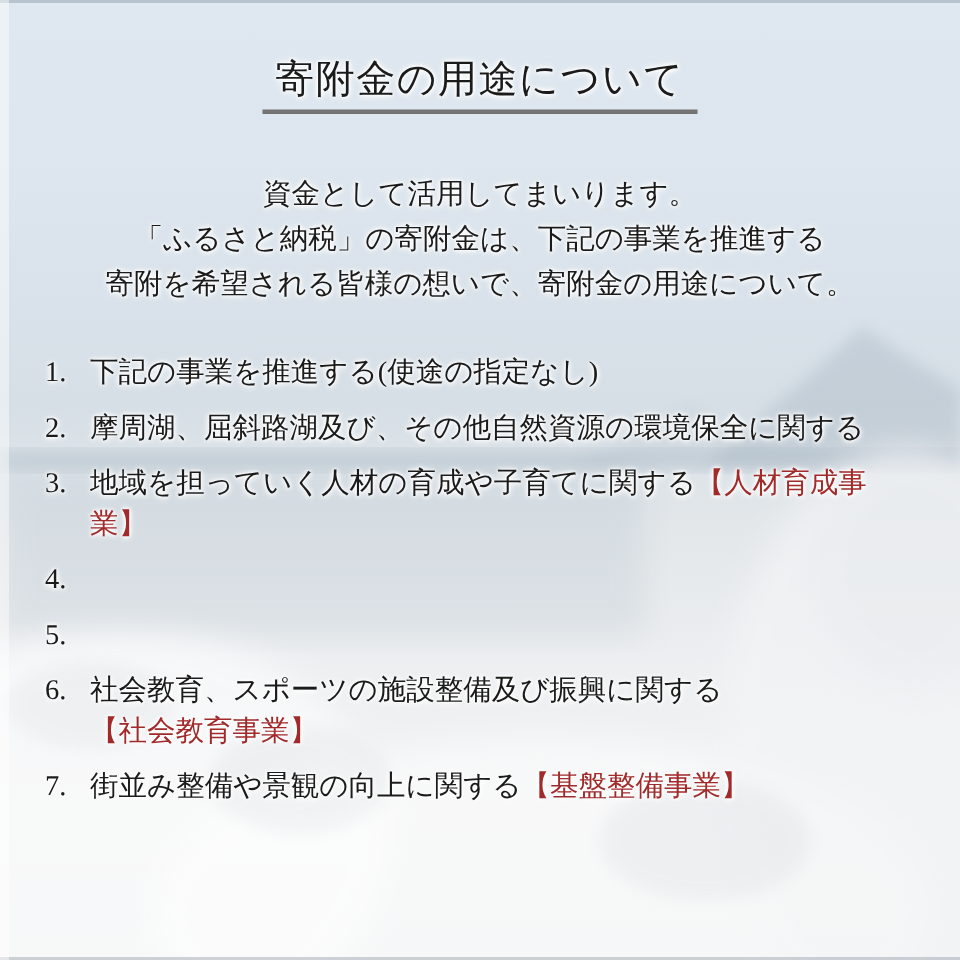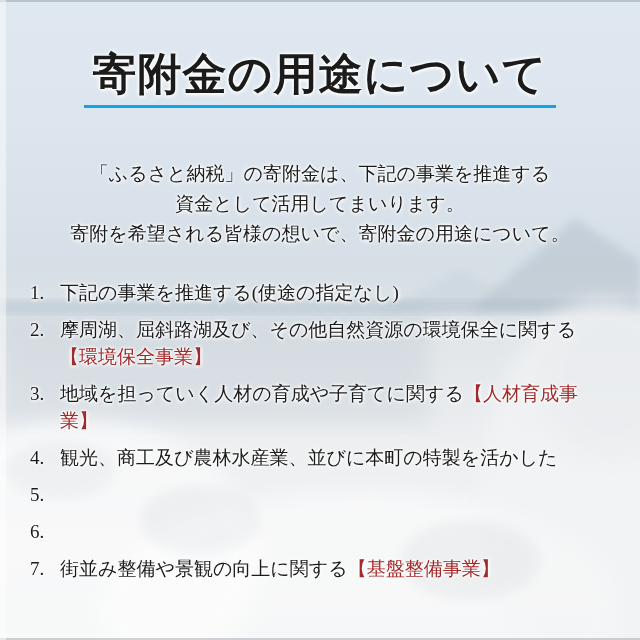--- a/index.html
+++ b/index.html
@@ -22,22 +22,22 @@
   .edge-bottom{position:absolute;bottom:0;left:0;right:0;height:2px;background:rgba(150,160,170,.45);z-index:3;}
   .edge-left{position:absolute;top:0;bottom:0;left:0;width:6px;background:rgba(255,255,255,.45);z-index:3;}
 
   
   .poster{position:relative;z-index:2;padding:18px 26px 0 26px;}
   .halo{text-shadow:0 0 3px #fff,0 0 5px #fff,0 1px 4px rgba(255,255,255,.95),0 0 2px #fff;}
 
   .title-wrap{text-align:center;margin-top:4px;}
   .title{
     display:inline-block;
-    font-size:44px;font-weight:bold;letter-spacing:1px;
-    border-bottom:3px solid #0ea5e9;
+    font-size:26px;font-weight:normal;letter-spacing:1px;
+    border-bottom:3px solid #737373;
     padding:0 8px 5px 8px;line-height:1.1;
   }
 
   .intro{margin-top:22px;text-align:center;font-size:19px;line-height:30px;}
 
   .list{margin-top:30px;padding-left:4px;}
   .item{display:flex;font-size:19px;line-height:27px;margin-bottom:10px;}
   .num{flex:0 0 30px;text-align:left;}
   .body{flex:1;}
   .red{color:#a12a2a;}
@@ -76,67 +76,67 @@
 <div class="edge-bottom"></div>
 <div class="edge-left"></div>
 
 <div class="poster">
 
   <div class="title-wrap">
     <h1 class="title halo">寄附金の用途について</h1>
   </div>
 
   <div class="intro halo">
+    <div>資金として活用してまいります。</div>
     <div>「ふるさと納税」の寄附金は、下記の事業を推進する</div>
-    <div>資金として活用してまいります。</div>
     <div>寄附を希望される皆様の想いで、寄附金の用途について。</div>
   </div>
 
   <div class="list halo">
 
     <div class="item">
       <span class="num">1.</span>
       <div class="body">
         <div><span>下記の事業を推進する(使途の指定なし)</span><span class="red"></span></div>
 
       </div>
     </div>
 
     <div class="item">
       <span class="num">2.</span>
       <div class="body">
         <div><span>摩周湖、屈斜路湖及び、その他自然資源の環境保全に関する</span><span class="red"></span></div>
-        <div><span></span><span class="red">【環境保全事業】</span></div>
       </div>
     </div>
 
     <div class="item">
       <span class="num">3.</span>
       <div class="body">
         <div><span>地域を担っていく人材の育成や子育てに関する</span><span class="red">【人材育成事業】</span></div>
 
       </div>
     </div>
 
     <div class="item">
       <span class="num">4.</span>
       <div class="body">
-        <div><span>観光、商工及び農林水産業、並びに本町の特製を活かした</span><span class="red"></span></div>
       </div>
     </div>
 
     <div class="item">
       <span class="num">5.</span>
       <div class="body">
       </div>
     </div>
 
     <div class="item">
       <span class="num">6.</span>
       <div class="body">
+        <div><span>社会教育、スポーツの施設整備及び振興に関する</span><span class="red"></span></div>
+        <div><span></span><span class="red">【社会教育事業】</span></div>
       </div>
     </div>
 
     <div class="item">
       <span class="num">7.</span>
       <div class="body">
         <div><span>街並み整備や景観の向上に関する</span><span class="red">【基盤整備事業】</span></div>
 
       </div>
     </div>

